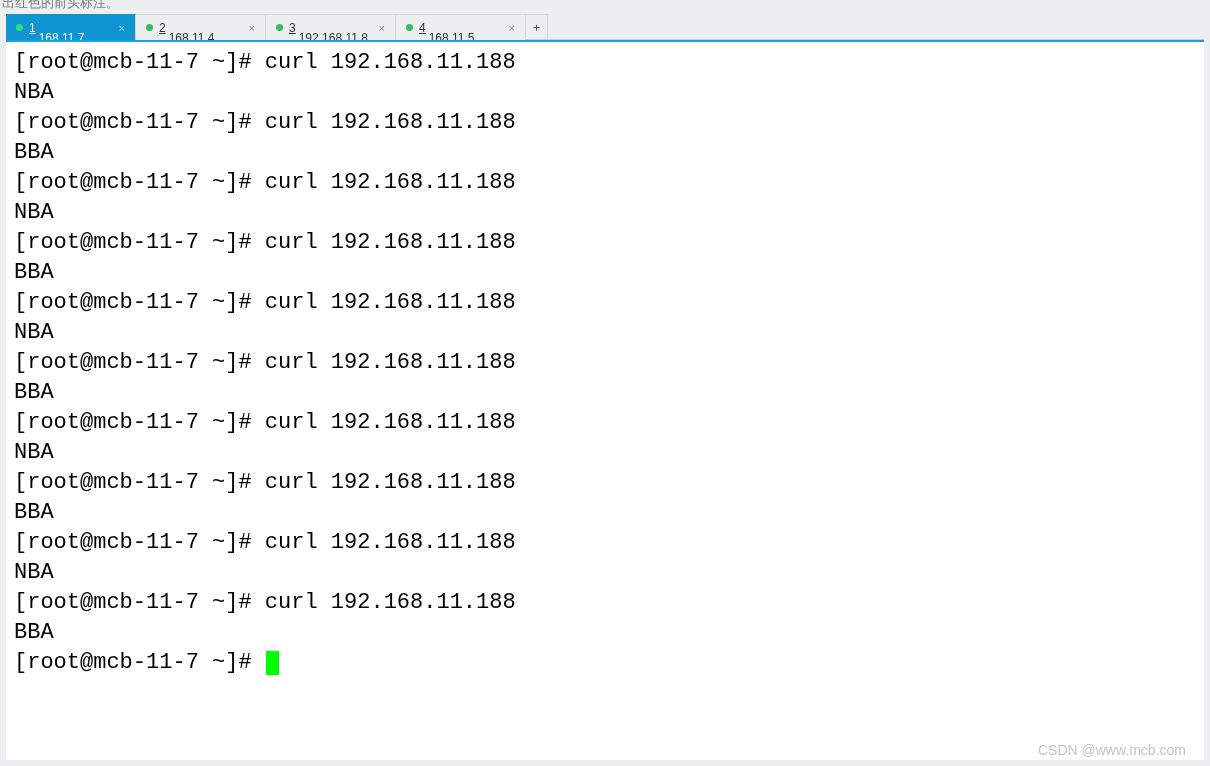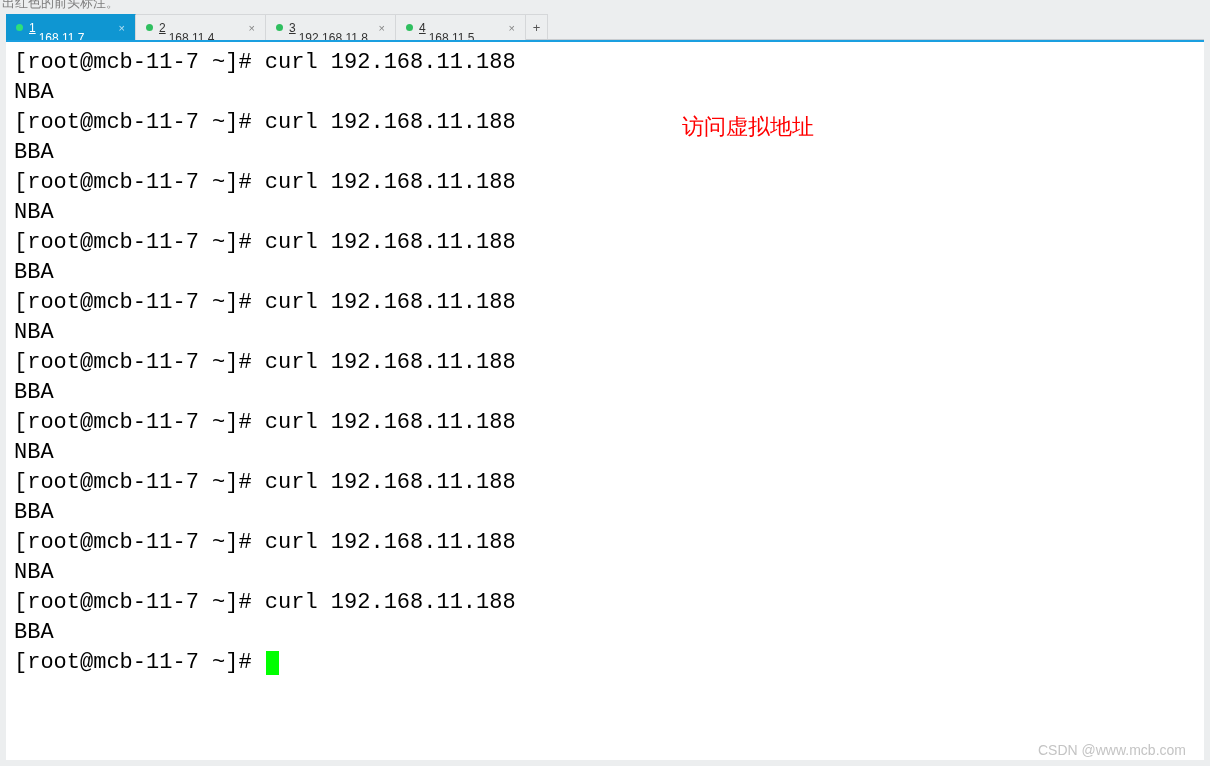--- a/index.html
+++ b/index.html
@@ -156,16 +156,15 @@
 BBA
 [root@mcb-11-7 ~]# curl 192.168.11.188
 NBA
 [root@mcb-11-7 ~]# curl 192.168.11.188
 BBA
 [root@mcb-11-7 ~]# curl 192.168.11.188
 NBA
 [root@mcb-11-7 ~]# curl 192.168.11.188
 BBA
 [root@mcb-11-7 ~]# <span class="cursor-block"></span></div>
-  <div class="annotation">访问虚拟地址</div>
 </div>
 
 <div class="watermark">CSDN @www.mcb.com</div>
 
 </body></html>

